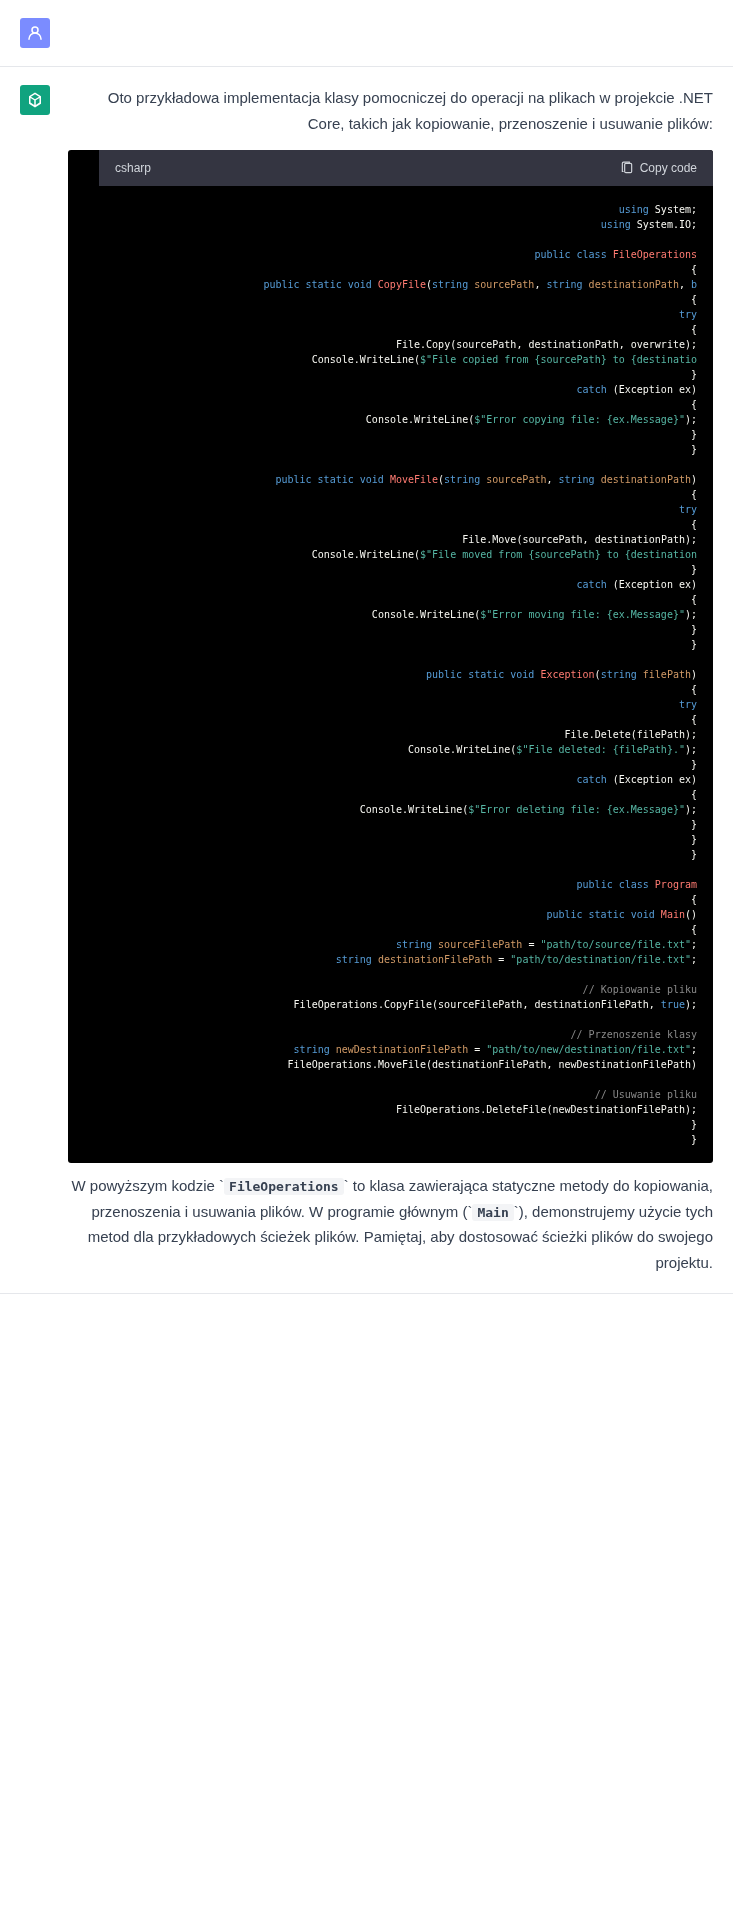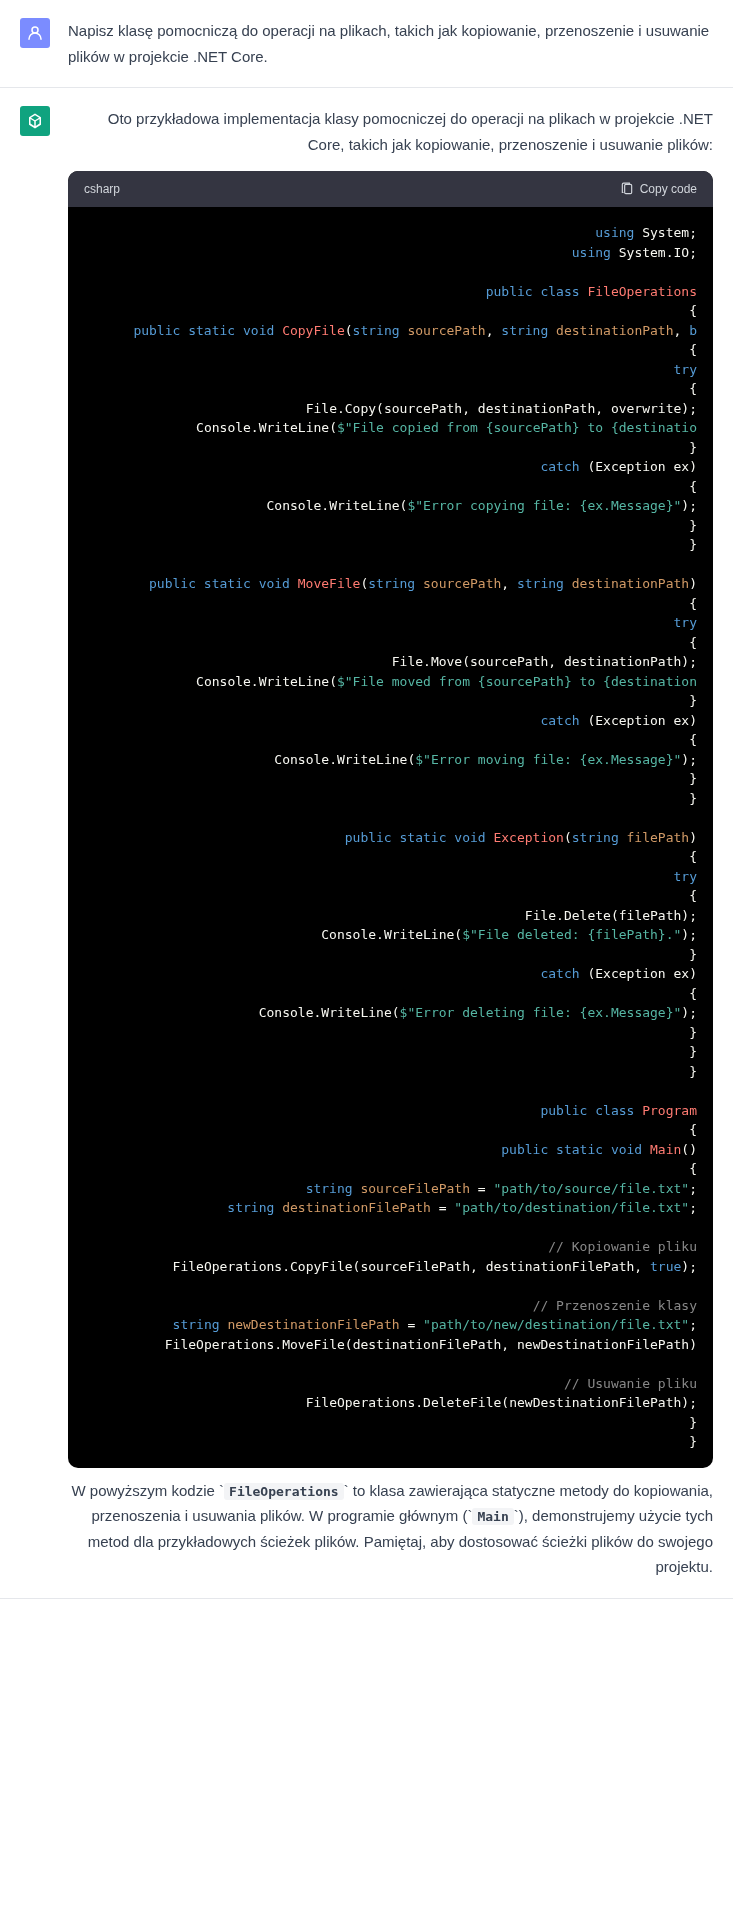--- a/index.html
+++ b/index.html
@@ -33,23 +33,24 @@
 .msg-body {
   flex: 1;
   font-size: 15px;
   line-height: 1.7;
   color: #374151;
 }
 .msg-body p { margin-bottom: 14px; }
 .msg-body p:last-child { margin-bottom: 0; }
 .codeblock {
   background: #000000;
-  border-radius: 10px;
+  border-radius: 3px;
   overflow: hidden;
   margin: 10px 0;
+  padding-left: 31px;
 }
 .code-header {
   background: #343541;
   color: #d1d5db;
   font-size: 12px;
   padding: 8px 16px;
   display: flex;
   justify-content: space-between;
   align-items: center;
 }
@@ -64,21 +65,21 @@
 .copy-btn svg { width: 14px; height: 14px; }
 .code-body {
   padding: 16px;
   overflow-x: auto;
 }
 .code-body::-webkit-scrollbar { height: 10px; }
 .code-body::-webkit-scrollbar-track { background: #2d2d2d; }
 .code-body::-webkit-scrollbar-thumb { background: #555; border-radius: 5px; }
 pre {
   font-family: "Consolas", "Monaco", monospace;
-  font-size: 13px;
+  font-size: 10px;
   line-height: 1.5;
   color: #f8f8f2;
   white-space: pre;
 }
 .kw { color: #569cd6; }
 .cls { color: #ff7b72; }
 .str { color: #56b6a4; }
 .type { color: #569cd6; }
 .method { color: #ff7b72; margin-top: 12px; }
 .param { color: #d19a66; }
@@ -96,23 +97,20 @@
 </head>
 <body>
 
 <div class="msg user">
   <div class="avatar user-av">
     <svg viewBox="0 0 24 24" fill="none" stroke="currentColor" stroke-width="2">
         <circle cx="12" cy="8" r="4"></circle>
         <path d="M4 21v-1a8 8 0 0 1 16 0v1"></path>
       </svg>
   </div>
-  <div class="msg-body">
-    <p>Napisz klasę pomocniczą do operacji na plikach, takich jak kopiowanie, przenoszenie i usuwanie plików w projekcie .NET Core.</p>
-  </div>
 </div>
 
 <div class="msg assistant">
   <div class="avatar assistant-av">
     <svg viewBox="0 0 24 24" fill="currentColor">
         <path d="M12 2L4 7v10l8 5 8-5V7l-8-5zm0 2.3l5.5 3.4L12 11.1 6.5 7.7 12 4.3zM6 9.2l5 3.1v6.2l-5-3.1V9.2zm7 9.3v-6.2l5-3.1v6.2l-5 3.1z"></path>
       </svg>
   </div>
   <div class="msg-body">
     <p>Oto przykładowa implementacja klasy pomocniczej do operacji na plikach w projekcie .NET Core, takich jak kopiowanie, przenoszenie i usuwanie plików:</p>

